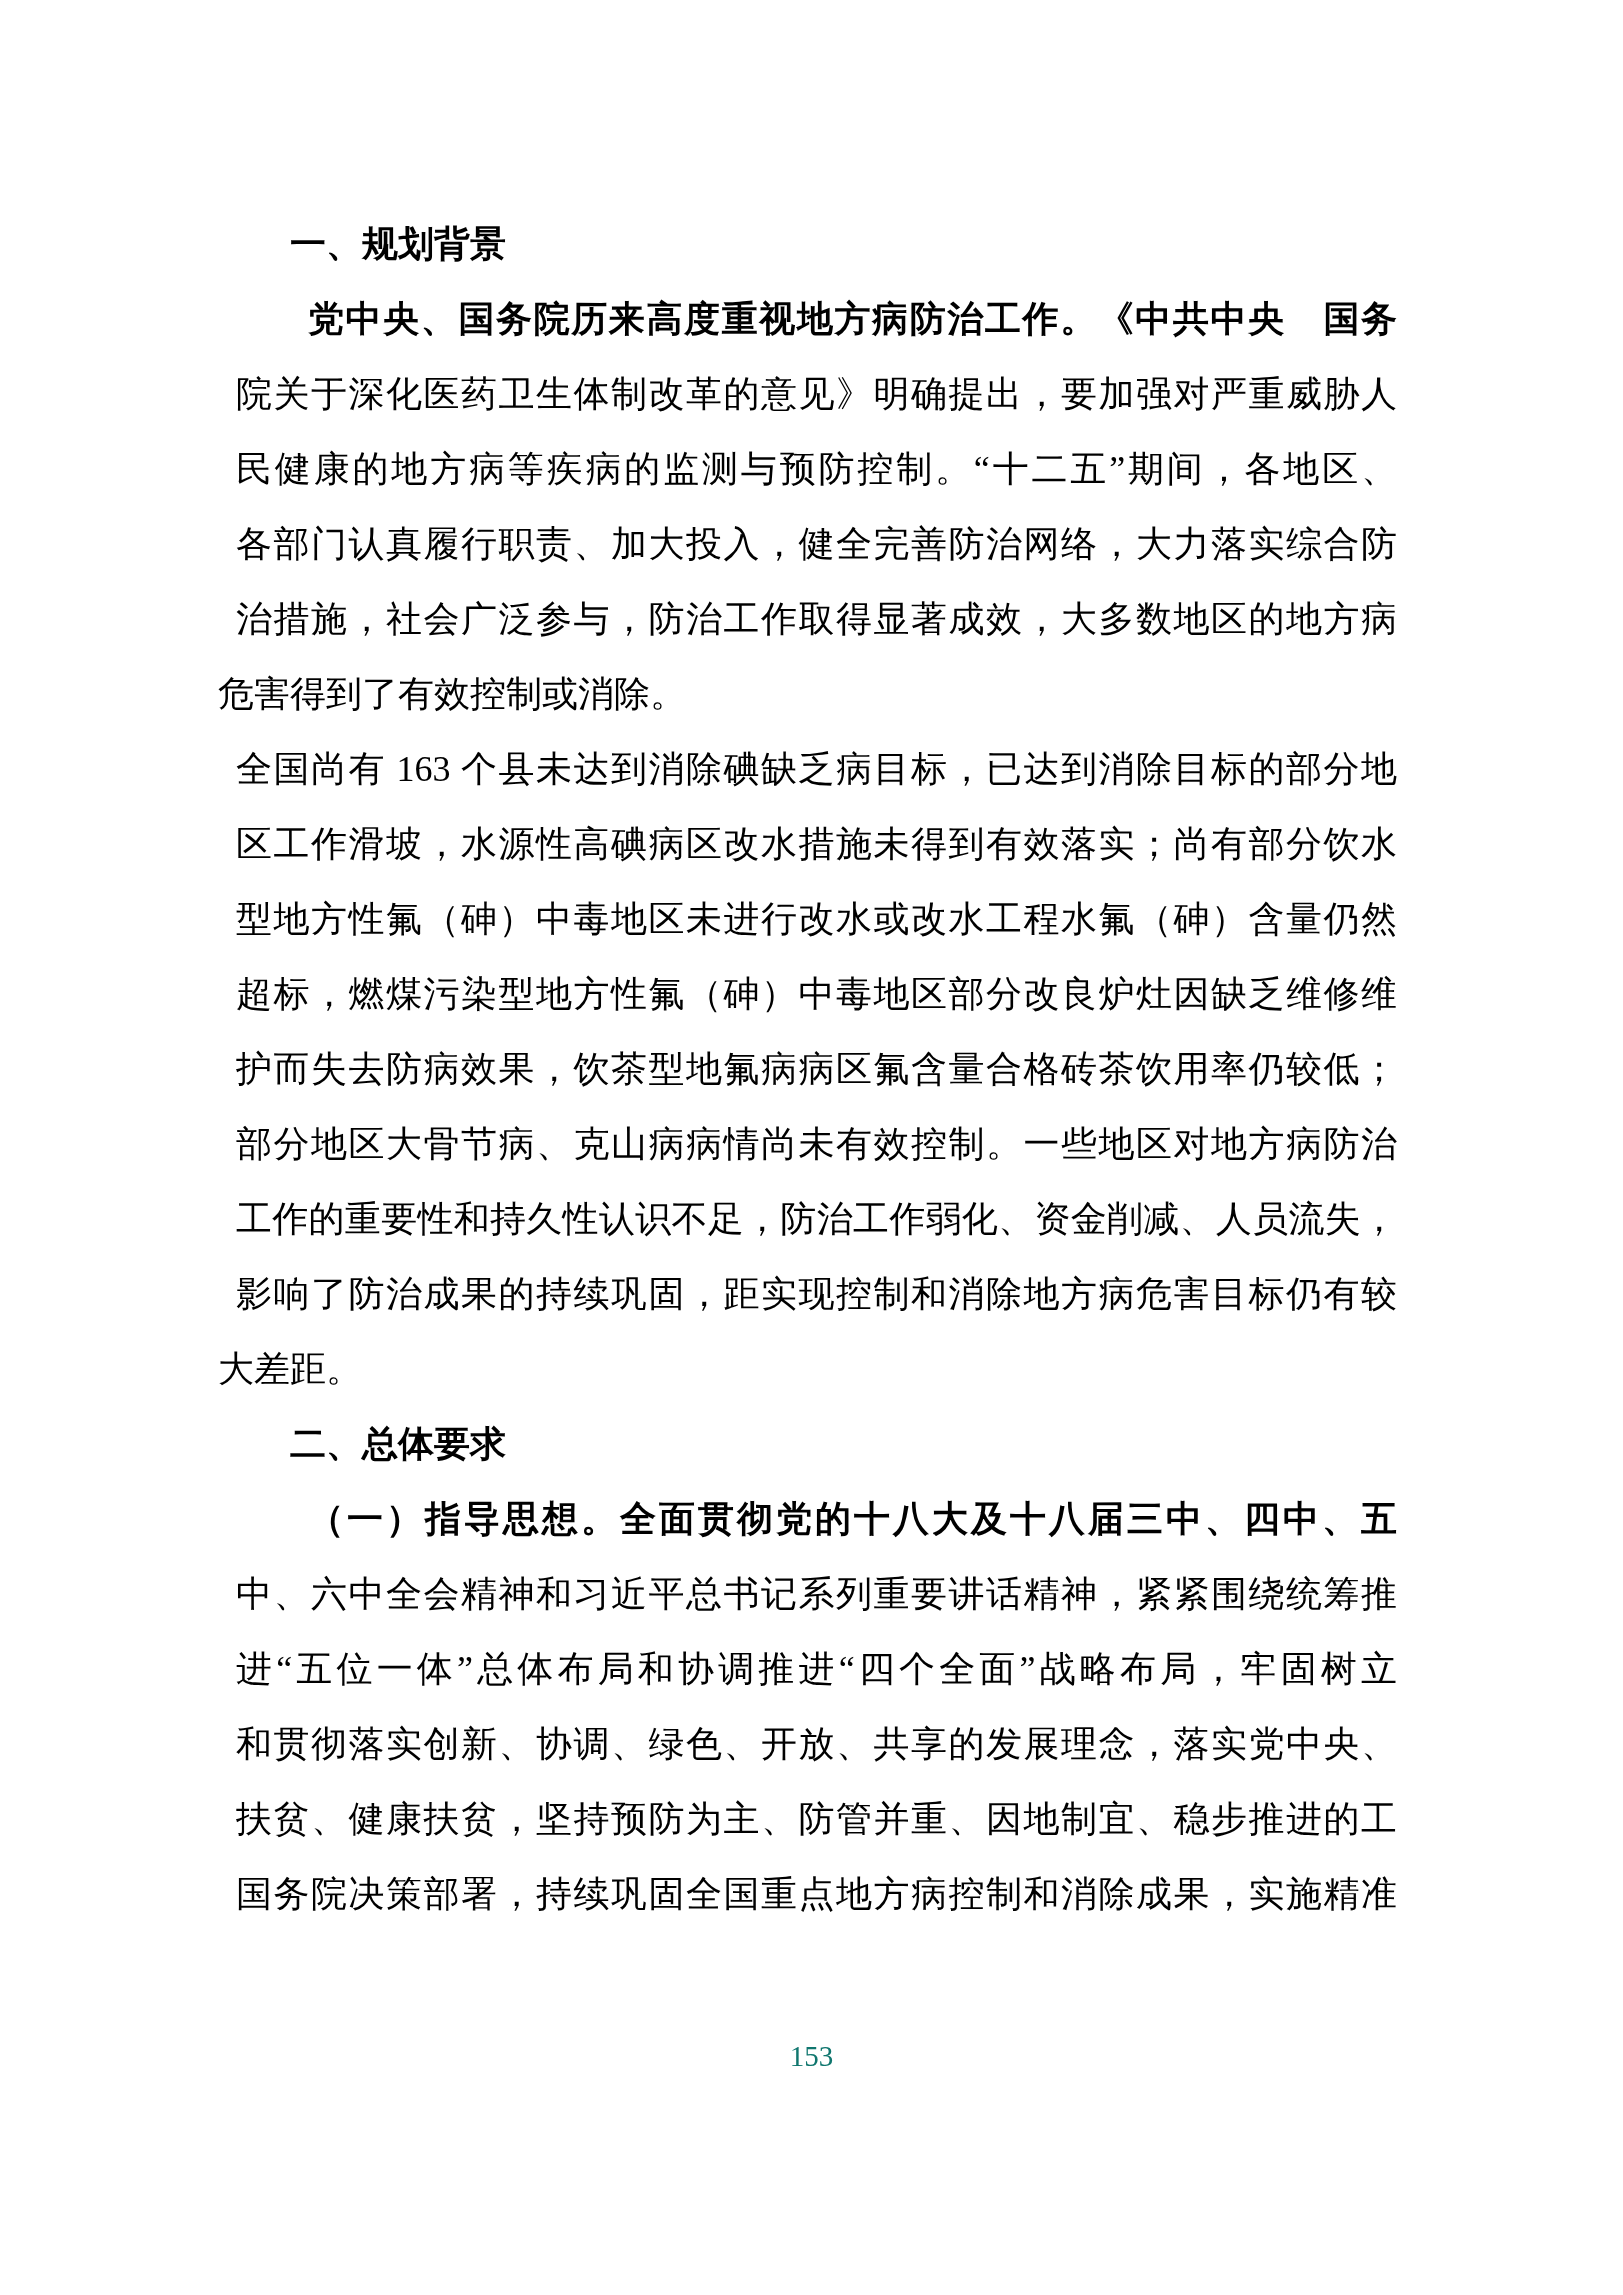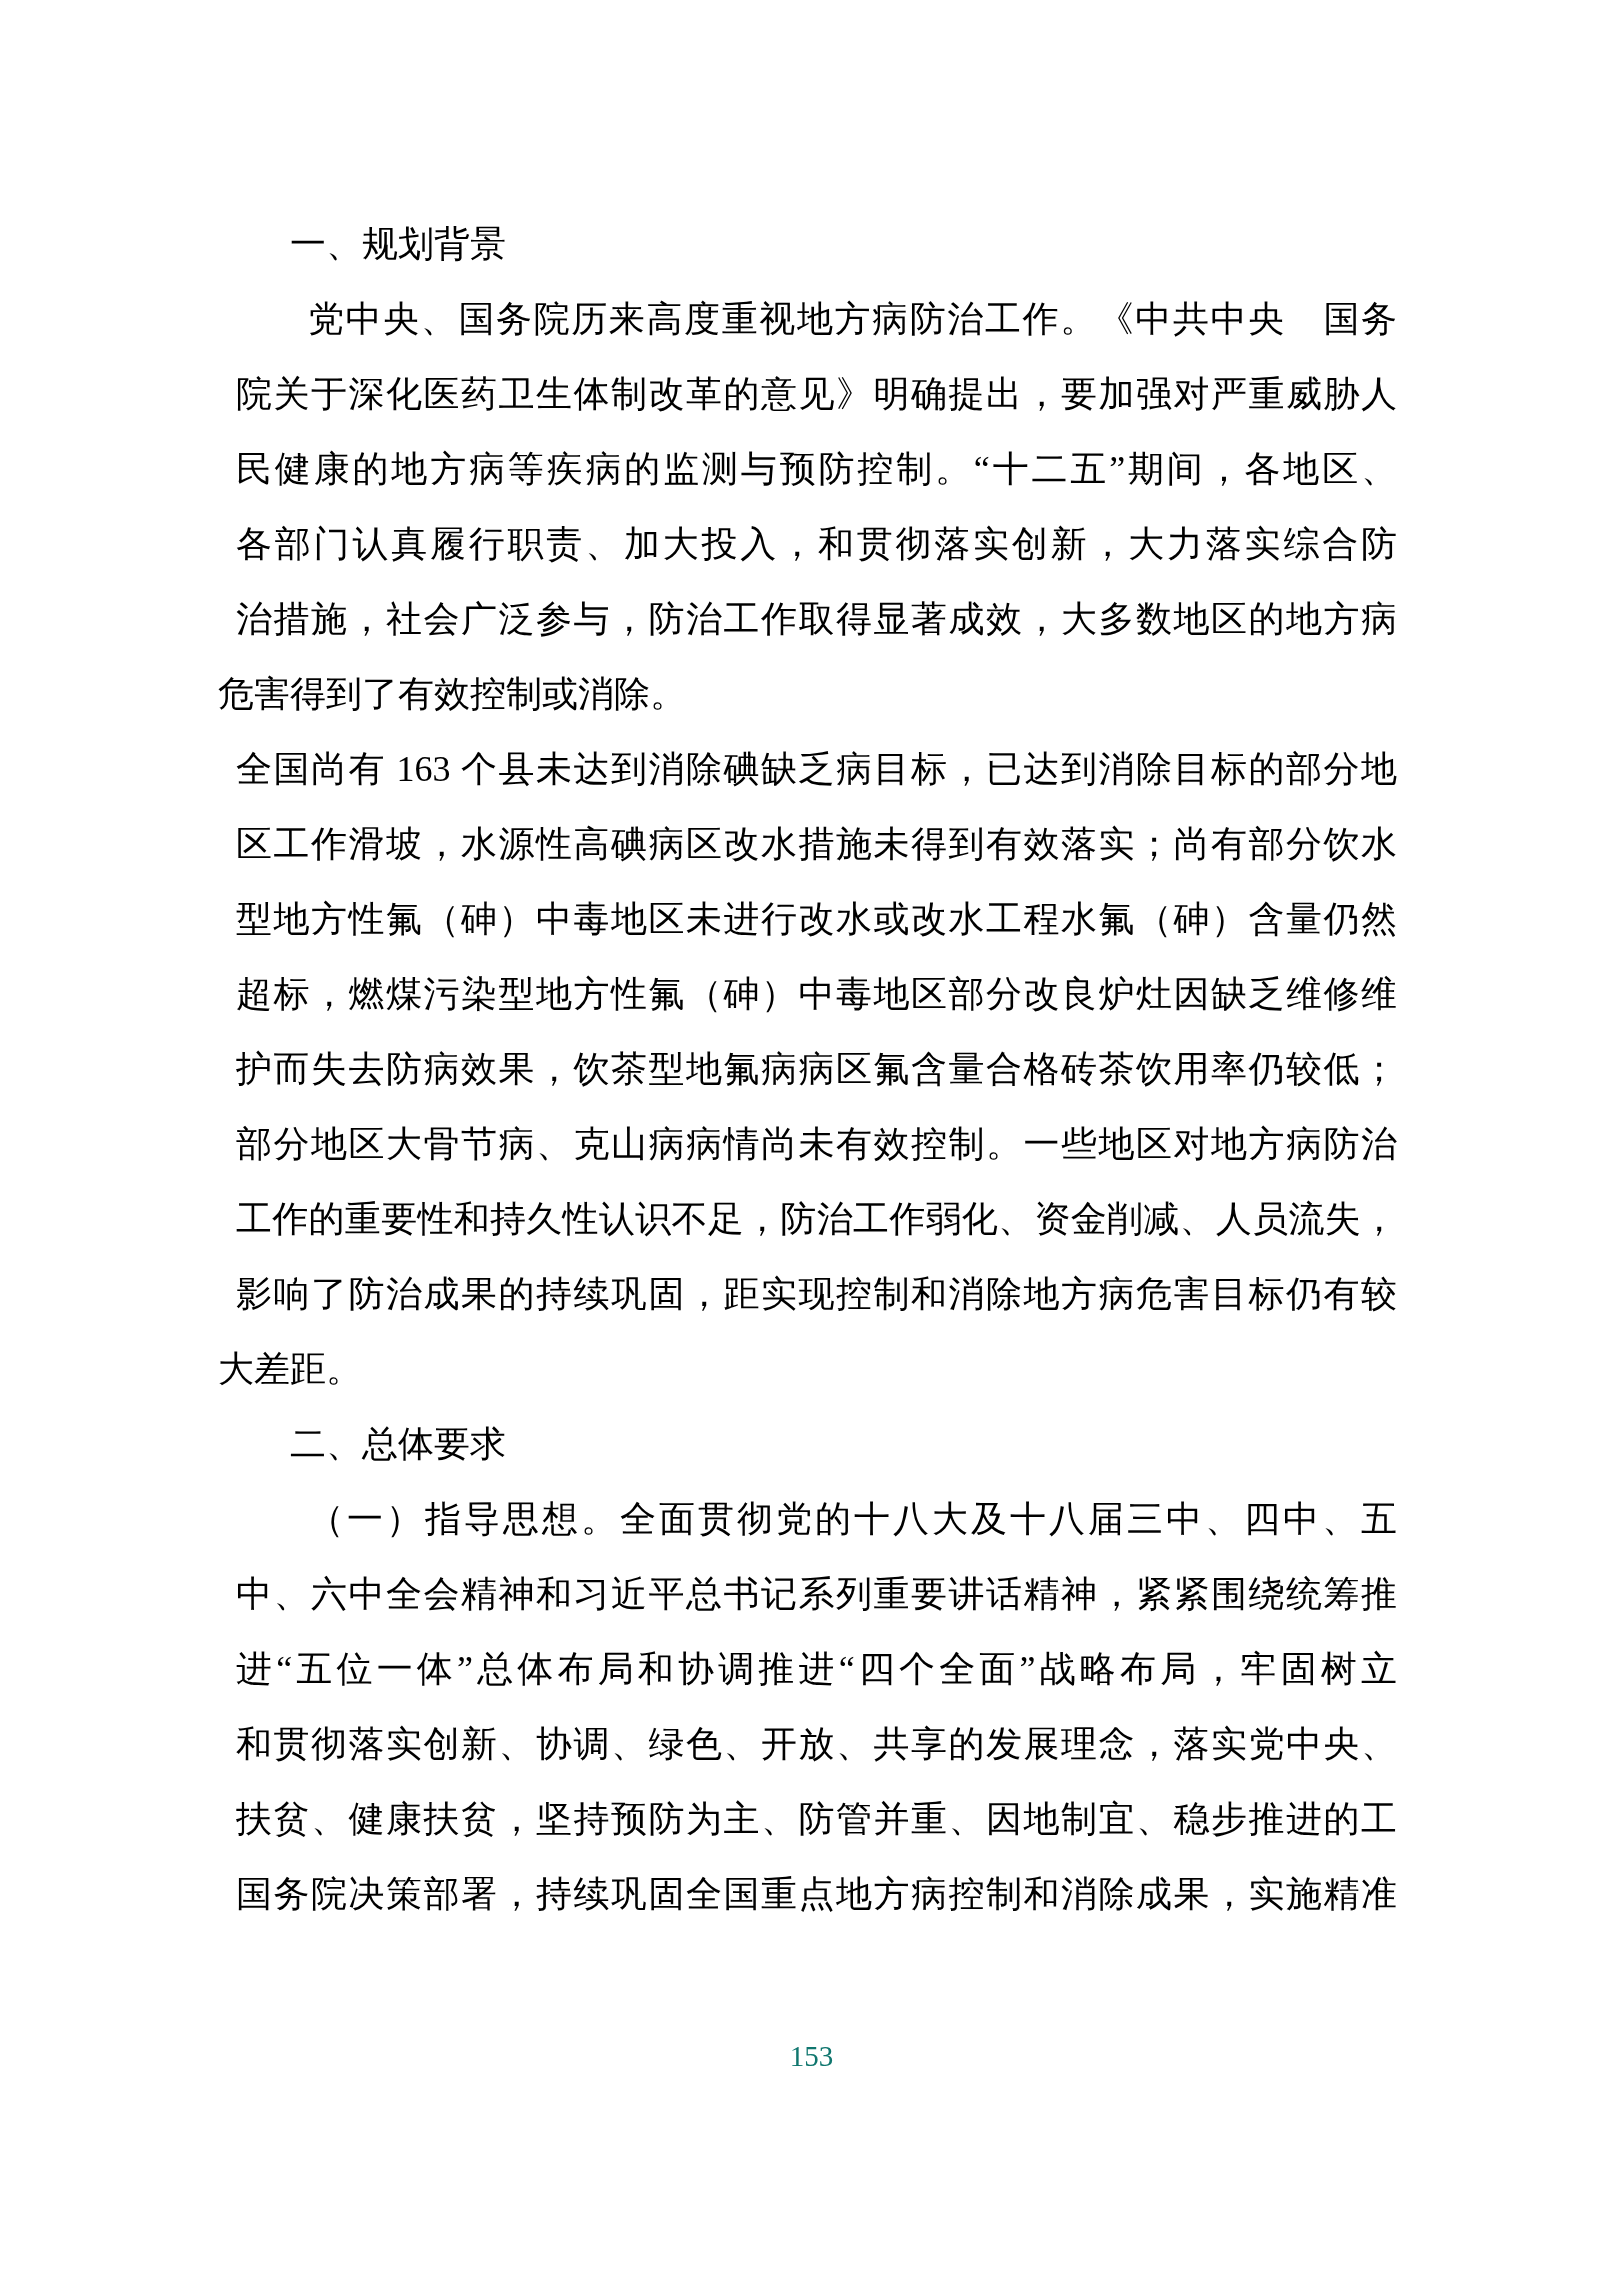--- a/index.html
+++ b/index.html
@@ -37,21 +37,21 @@
     text-justify: inter-character;
     margin-left: 18px;
   }
 
   
   .line.end, .line.heading {
     text-align: left;
     text-align-last: left;
   }
 
-  .line.indent { text-indent: 72px; }
+  .line.indent { text-indent: 72px; font-weight: bold; }
 
   .page-number {
     position: absolute;
     top: 2040px;
     left: 0;
     width: 100%;
     text-align: center;
     font-size: 29px;
     line-height: 33px;
     color: #0f766e;
@@ -60,21 +60,21 @@
 </style>
 </head>
 <body>
 
 <div class="sheet">
   <div class="doc" id="doc-body">
       <div class="line heading indent">一、规划背景</div>
       <div class="line fill indent">党中央、国务院历来高度重视地方病防治工作。《中共中央　国务</div>
       <div class="line fill">院关于深化医药卫生体制改革的意见》明确提出，要加强对严重威胁人</div>
       <div class="line fill">民健康的地方病等疾病的监测与预防控制。“十二五”期间，各地区、</div>
-      <div class="line fill">各部门认真履行职责、加大投入，和贯彻落实创新，大力落实综合防</div>
+      <div class="line fill">各部门认真履行职责、加大投入，健全完善防治网络，大力落实综合防</div>
       <div class="line fill">治措施，社会广泛参与，防治工作取得显著成效，大多数地区的地方病</div>
       <div class="line end">危害得到了有效控制或消除。</div>
       <div class="line fill">全国尚有 163 个县未达到消除碘缺乏病目标，已达到消除目标的部分地</div>
       <div class="line fill">区工作滑坡，水源性高碘病区改水措施未得到有效落实；尚有部分饮水</div>
       <div class="line fill">型地方性氟（砷）中毒地区未进行改水或改水工程水氟（砷）含量仍然</div>
       <div class="line fill">超标，燃煤污染型地方性氟（砷）中毒地区部分改良炉灶因缺乏维修维</div>
       <div class="line fill">护而失去防病效果，饮茶型地氟病病区氟含量合格砖茶饮用率仍较低；</div>
       <div class="line fill">部分地区大骨节病、克山病病情尚未有效控制。一些地区对地方病防治</div>
       <div class="line fill">工作的重要性和持久性认识不足，防治工作弱化、资金削减、人员流失，</div>
       <div class="line fill">影响了防治成果的持续巩固，距实现控制和消除地方病危害目标仍有较</div>

